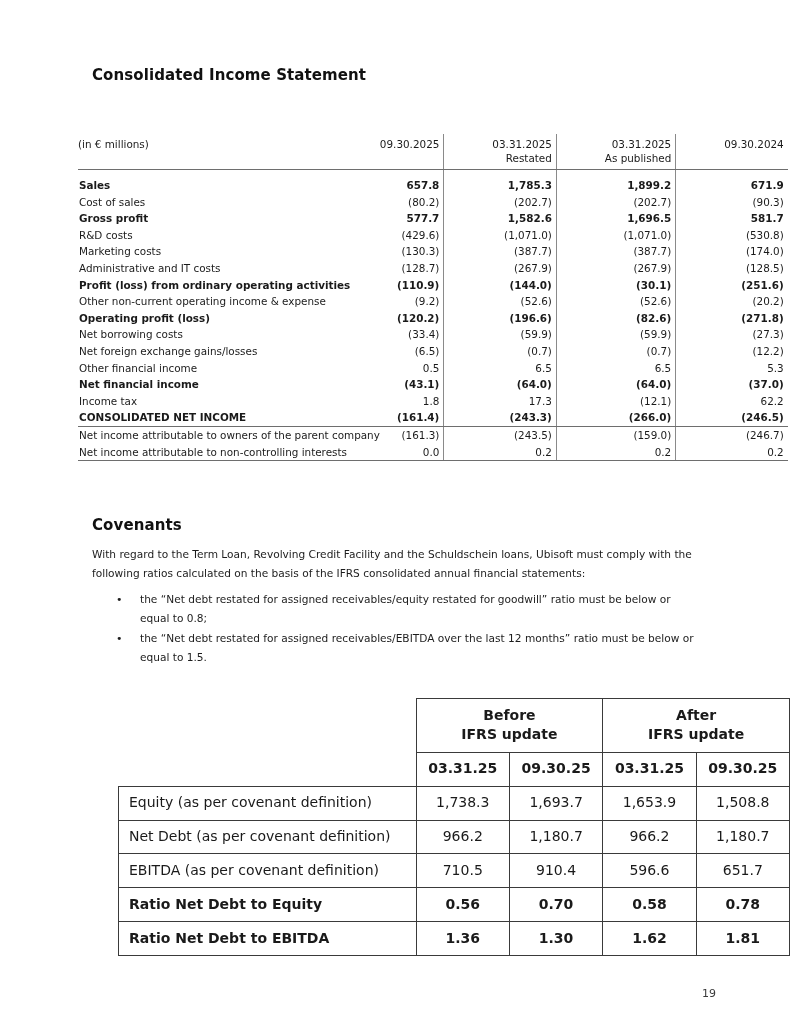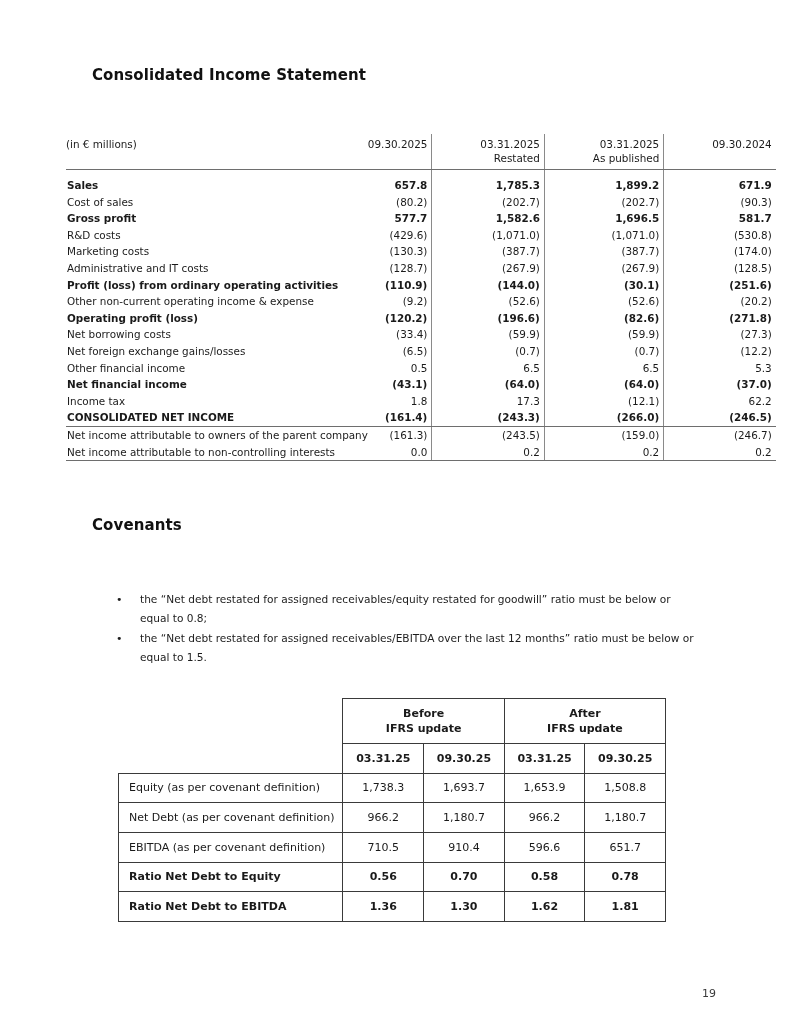--- a/index.html
+++ b/index.html
@@ -40,21 +40,21 @@
 
   #title-covenants {
     position: absolute;
     left: 92px;
     top: 516px;
   }
 
   
   .income-wrap {
     position: absolute;
-    left: 66px;
+    left: 78px;
     top: 134px;
     width: 649px;
   }
 
   table.income {
     width: 649px;
     border-collapse: collapse;
     font-size: 10.4px;
   }
 
@@ -162,22 +162,22 @@
   
   .cov-wrap {
     position: absolute;
     left: 118px;
     top: 698px;
     width: 564px;
   }
 
   table.cov {
     border-collapse: collapse;
-    width: 548px;
-    font-size: 11px;
+    width: 672px;
+    font-size: 14px;
   }
 
   table.cov col.cv-label { width: 212px; }
   table.cov col.cv-n { width: 88px; }
 
   table.cov td {
     padding: 6.5px 8px;
     text-align: center;
     vertical-align: middle;
     font-weight: normal;
@@ -370,20 +370,21 @@
             <td class="num vsep">0.2</td>
             <td class="num vsep">0.2</td>
             <td class="num vsep">0.2</td>
           </tr>
         </tbody>
     </table>
   </div>
 
   <div class="section-title" id="title-covenants">Covenants</div>
 
+  <div class="prose" id="cov-intro">With regard to the Term Loan, Revolving Credit Facility and the Schuldschein loans, Ubisoft must comply with the following ratios calculated on the basis of the IFRS consolidated annual financial statements:</div>
 
   <div class="bullets" id="cov-bullets">
       <div class="bullet">
         <span class="dot">•</span>
         <span class="btxt">the “Net debt restated for assigned receivables/equity restated for goodwill” ratio must be below or equal to 0.8;</span>
       </div>
       <div class="bullet">
         <span class="dot">•</span>
         <span class="btxt">the “Net debt restated for assigned receivables/EBITDA over the last 12 months” ratio must be below or equal to 1.5.</span>
       </div>

